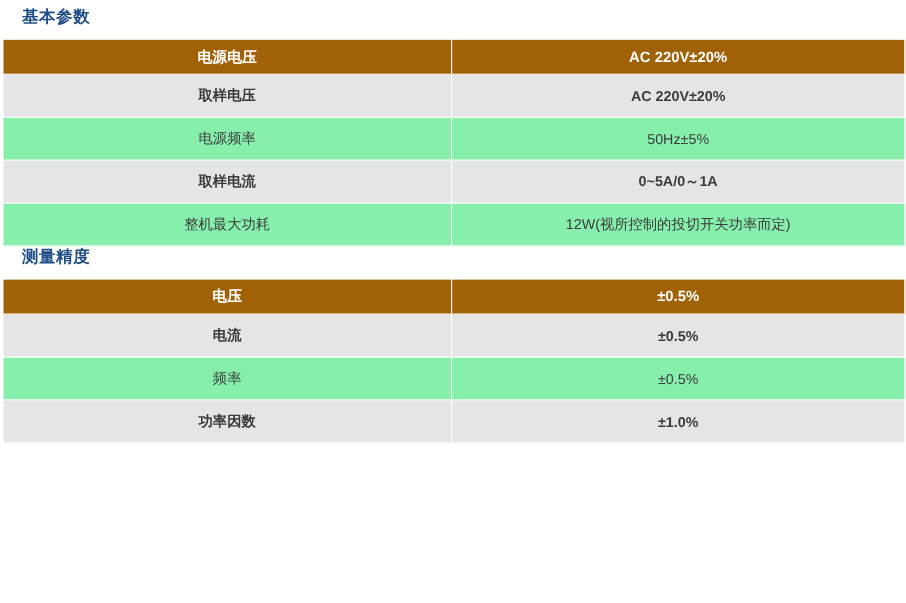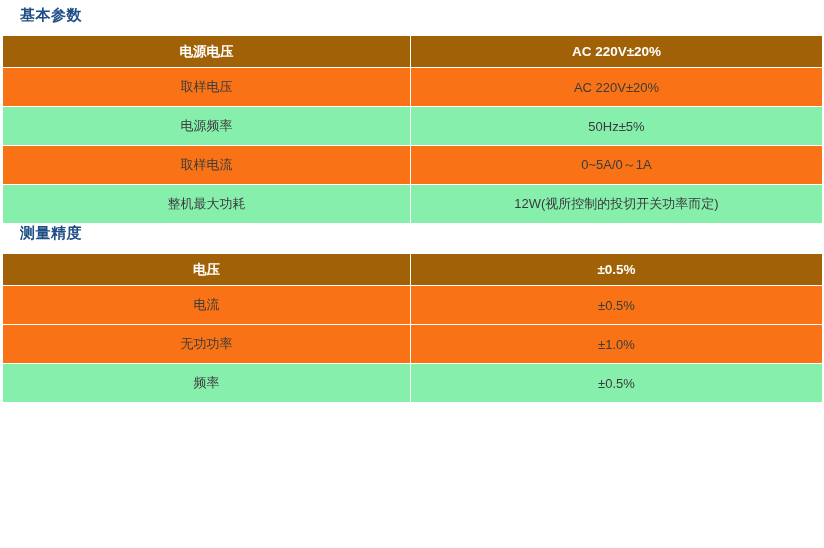--- a/index.html
+++ b/index.html
@@ -53,21 +53,22 @@
   table.spec td {
     height: 38px;
     text-align: center;
     font-size: 13px;
     color: #3b3b3b;
     border: 1px solid #ffffff;
     padding: 0 6px;
     background: #efefef;
   }
   table.spec tr.odd td {
-    background: #f97316;
+    background: #e5e5e5;
+    font-weight: bold;
   }
   table.spec tr.even td {
     background: #86efac;
   }
 </style>
 </head>
 <body>
 
 <div class="page">
 
@@ -116,25 +117,25 @@
         <tr>
           <th>电压</th>
           <th>±0.5%</th>
         </tr>
       </thead>
       <tbody>
         <tr class="odd">
           <td>电流</td>
           <td>±0.5%</td>
         </tr>
-        <tr class="odd">
-          <td>无功功率</td>
-          <td>±1.0%</td>
-        </tr>
         <tr class="even">
           <td>频率</td>
           <td>±0.5%</td>
+        </tr>
+        <tr class="odd">
+          <td>功率因数</td>
+          <td>±1.0%</td>
         </tr>
       </tbody>
     </table>
   </div>
 
 </div>
 
 </body></html>

